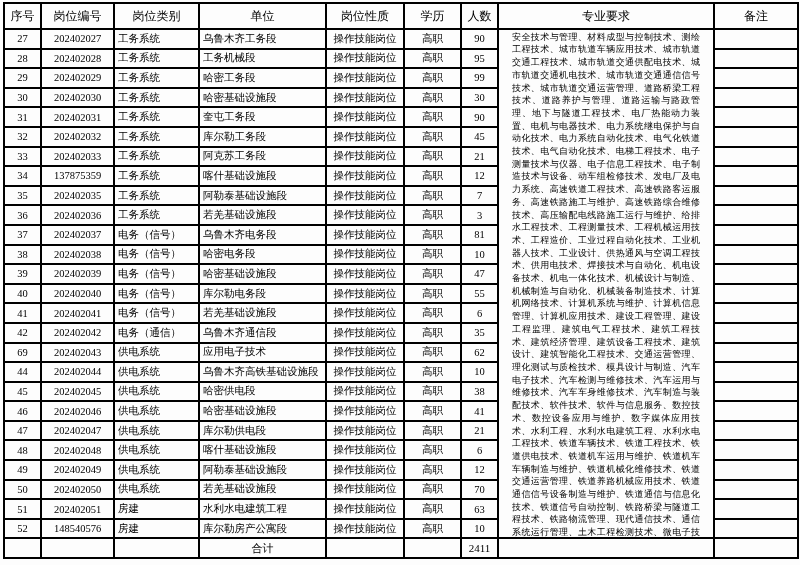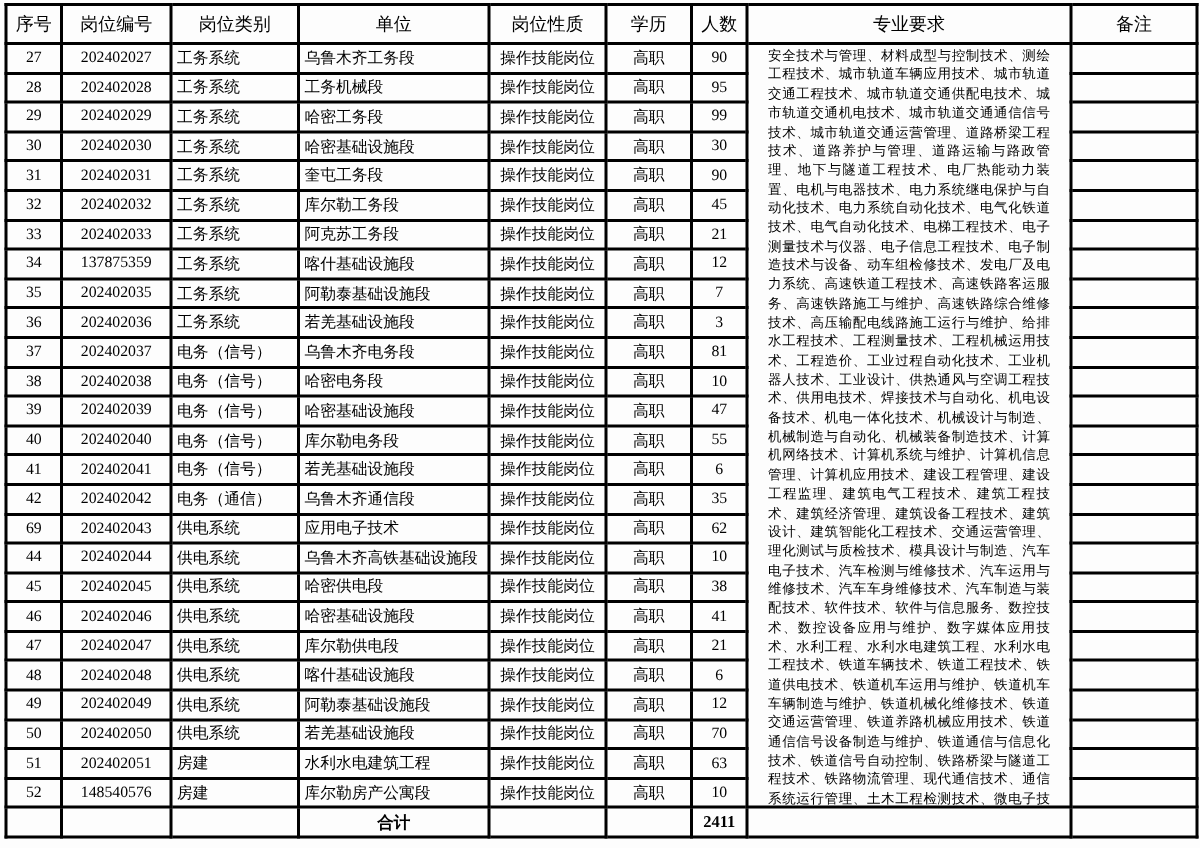--- a/index.html
+++ b/index.html
@@ -46,21 +46,21 @@
   }
   .req-text {
     font-size: 9px;
     line-height: 12.7px;
     text-align: justify;
     max-height: 506px;
     overflow: hidden;
   }
   .total-row td {
     height: 18px;
-    font-weight: bold;
+    font-weight: normal;
     font-size: 11px;
   }
 </style>
 </head>
 <body>
 
 <table>
   <colgroup>
     <col style="width:37px">
       <col style="width:73px">

